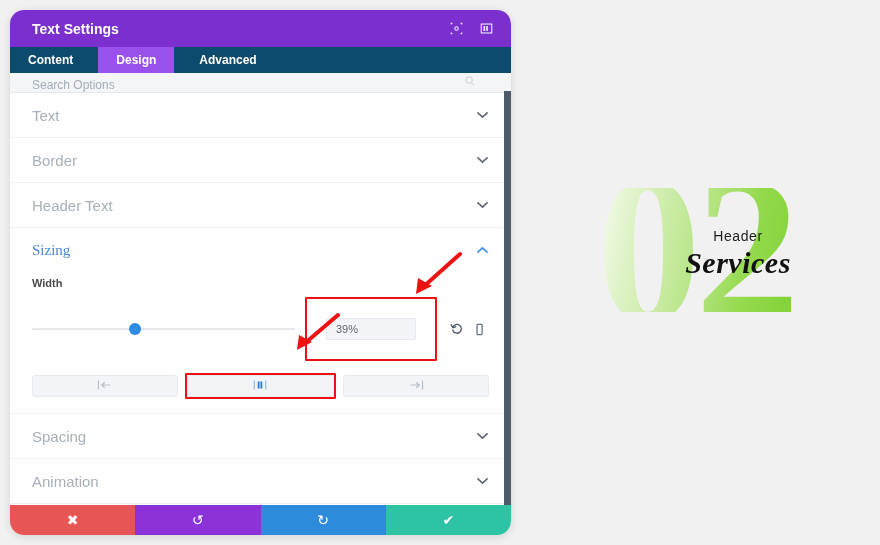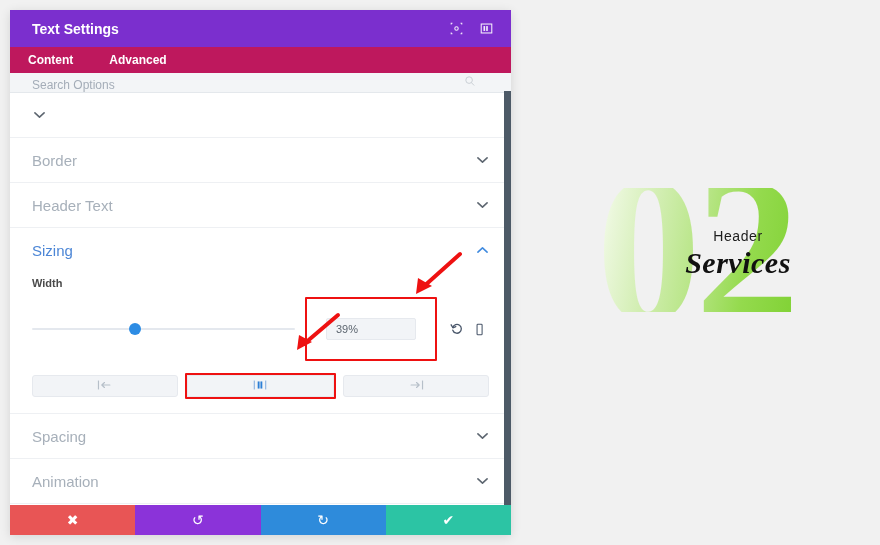--- a/index.html
+++ b/index.html
@@ -72,21 +72,21 @@
   }
 
   
   #settings-panel {
     position: absolute;
     left: 10px;
     top: 10px;
     width: 501px;
     height: 525px;
     background: #ffffff;
-    border-radius: 0;
+    border-radius: 14px;
     box-shadow: 0 2px 10px rgba(0,0,0,0.12);
     overflow: hidden;
     display: flex;
     flex-direction: column;
   }
   .panel-header {
     height: 37px;
     background: #7b2fce;
     display: flex;
     align-items: center;
@@ -101,23 +101,24 @@
   }
   .header-icon {
     width: 22px; height: 22px;
     display: flex; align-items: center; justify-content: center;
     margin-left: 8px;
     opacity: 0.92;
   }
 
   .tab-bar {
     height: 26px;
-    background: #be185d;
+    background: #0c4a6e;
     display: flex;
     flex: 0 0 auto;
+    gap: 7px;
   }
   .tab {
     padding: 0 18px;
     display: flex; align-items: center;
     color: #ffffff;
     font-size: 12px;
     font-weight: bold;
     height: 100%;
   }
   .tab.active {
@@ -158,20 +159,21 @@
     display: flex;
     align-items: center;
   }
   .section-name {
     flex: 1 1 auto;
     font-size: 15px;
     color: #a7b0ba;
   }
   .section.open .section-name {
     color: #4c86d6;
+    font-family: Liberation Serif, serif;
   }
   .chev {
     width: 14px; height: 14px;
     display: flex; align-items: center; justify-content: center;
   }
 
   .field-label {
     font-size: 11px;
     font-weight: bold;
     color: #4a4a4a;
@@ -333,37 +335,39 @@
       <svg width="13" height="13" viewBox="0 0 16 16">
         <rect x="1.5" y="2.5" width="13" height="11" fill="none" stroke="#ffffff" stroke-width="1.3"></rect>
         <rect x="4.3" y="5" width="2" height="6" fill="#ffffff"></rect>
         <rect x="7.6" y="5" width="2" height="6" fill="#ffffff"></rect>
       </svg>
     </div>
   </div>
 
   <div class="tab-bar">
     <div class="tab">Content</div>
+    <div class="tab active">Design</div>
     <div class="tab">Advanced</div>
   </div>
 
   <div class="search-row">
     <div class="search-placeholder">Search Options</div>
     <div class="search-icon-wrap">
       <svg width="12" height="12" viewBox="0 0 16 16">
         <circle cx="6.8" cy="6.8" r="4.4" fill="none" stroke="#9aa3ad" stroke-width="1.1"></circle>
         <line x1="10" y1="10.3" x2="13.6" y2="14" stroke="#9aa3ad" stroke-width="1.1"></line>
       </svg>
     </div>
   </div>
 
   <div class="panel-body">
 
     <div class="section">
       <div class="section-head">
+        <div class="section-name">Text</div>
         <div class="chev">
           <svg width="11" height="8" viewBox="0 0 12 8">
               <path d="M1 1.7 L6 6.3 L11 1.7" fill="none" stroke="#5d6670" stroke-width="1.7" stroke-linecap="round" stroke-linejoin="round"></path>
             </svg>
         </div>
       </div>
     </div>
 
     <div class="section">
       <div class="section-head">

